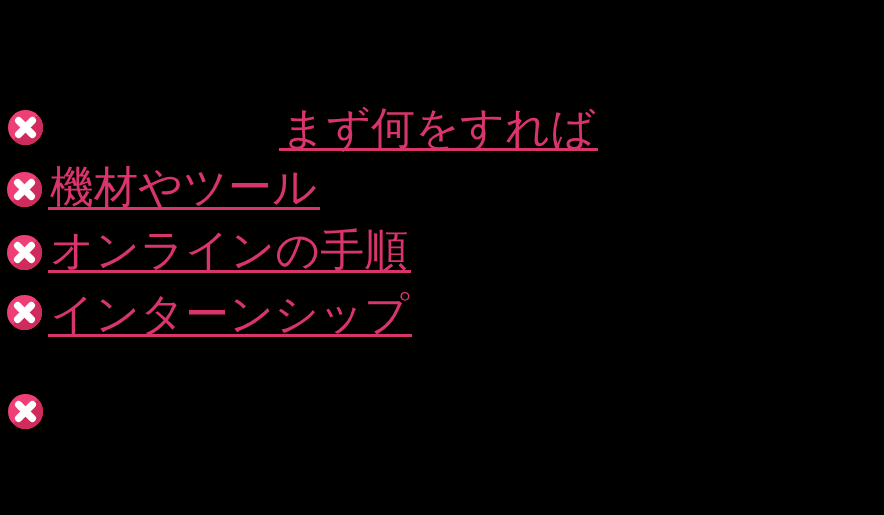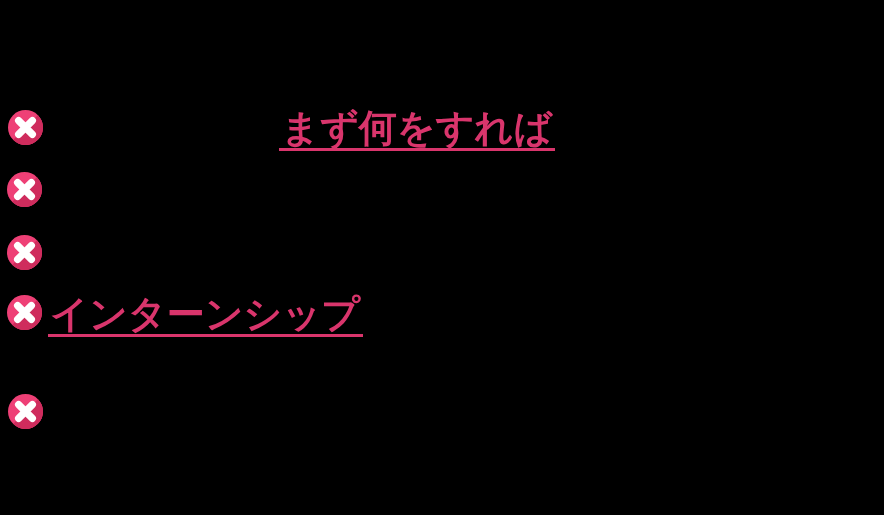--- a/index.html
+++ b/index.html
@@ -11,22 +11,22 @@
     font-family:"DejaVu Sans",sans-serif;
   }
   .icon{
     position:absolute;
     width:35px;height:35px;
     display:block;
   }
   .icon svg{display:block;}
   .link{
     position:absolute;
-    font-size:38px;
-    font-weight:bold;
+    font-size:44px;
+    font-weight:normal;
     line-height:32px;
     letter-spacing:0;
     white-space:nowrap;
     color:var(--link-pink,#d9356c);
     text-decoration:none;
     border-bottom:3px solid var(--link-pink,#d9356c);
     padding:0 3px 4px 2px;
     cursor:pointer;
   }
   
@@ -59,28 +59,30 @@
   </span>
   <a class="link l1">まず何をすれば</a>
 
   <span class="icon i2">
     <svg viewBox="0 0 35 35" width="35" height="35">
       <circle cx="17.5" cy="17.5" r="17.5" fill="var(--icon-pink,#ee4076)"></circle>
       <polygon points="35,0 35,35 0,35" fill="var(--icon-shadow,#cf2c5d)" clip-path="url(#iconClip)"></polygon>
       <path d="M10.6 10.6 L24.4 24.4 M24.4 10.6 L10.6 24.4" stroke="var(--icon-glyph,#ffffff)" stroke-width="7.2" stroke-linecap="round" fill="none"></path>
     </svg>
   </span>
+  <a class="link l2">機材やツール</a>
 
   <span class="icon i3">
     <svg viewBox="0 0 35 35" width="35" height="35">
       <circle cx="17.5" cy="17.5" r="17.5" fill="var(--icon-pink,#ee4076)"></circle>
       <polygon points="35,0 35,35 0,35" fill="var(--icon-shadow,#cf2c5d)" clip-path="url(#iconClip)"></polygon>
       <path d="M10.6 10.6 L24.4 24.4 M24.4 10.6 L10.6 24.4" stroke="var(--icon-glyph,#ffffff)" stroke-width="7.2" stroke-linecap="round" fill="none"></path>
     </svg>
   </span>
+  <a class="link l3">オンラインの手順</a>
 
   <span class="icon i4">
     <svg viewBox="0 0 35 35" width="35" height="35">
       <circle cx="17.5" cy="17.5" r="17.5" fill="var(--icon-pink,#ee4076)"></circle>
       <polygon points="35,0 35,35 0,35" fill="var(--icon-shadow,#cf2c5d)" clip-path="url(#iconClip)"></polygon>
       <path d="M10.6 10.6 L24.4 24.4 M24.4 10.6 L10.6 24.4" stroke="var(--icon-glyph,#ffffff)" stroke-width="7.2" stroke-linecap="round" fill="none"></path>
     </svg>
   </span>
   <a class="link l4">インターンシップ</a>
 

